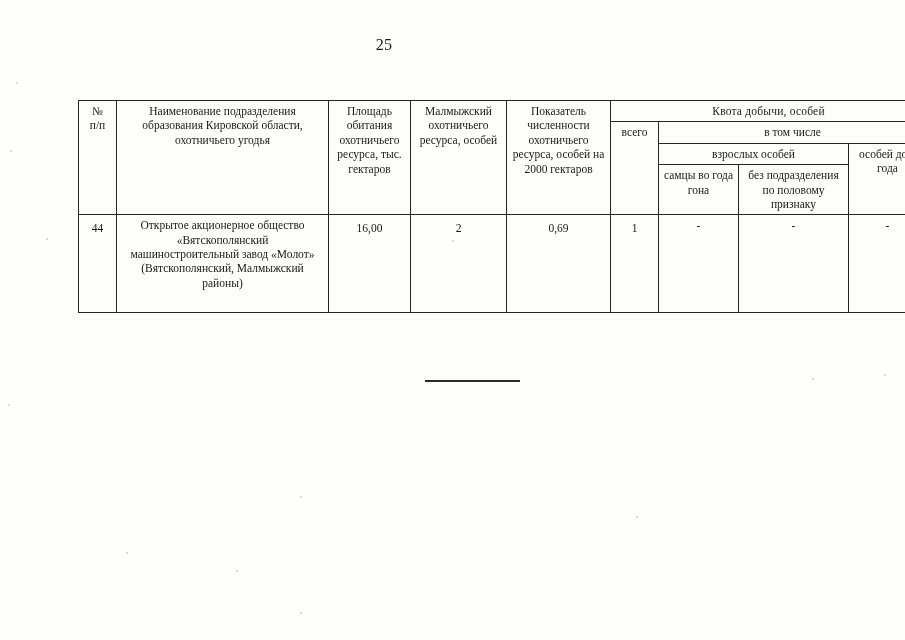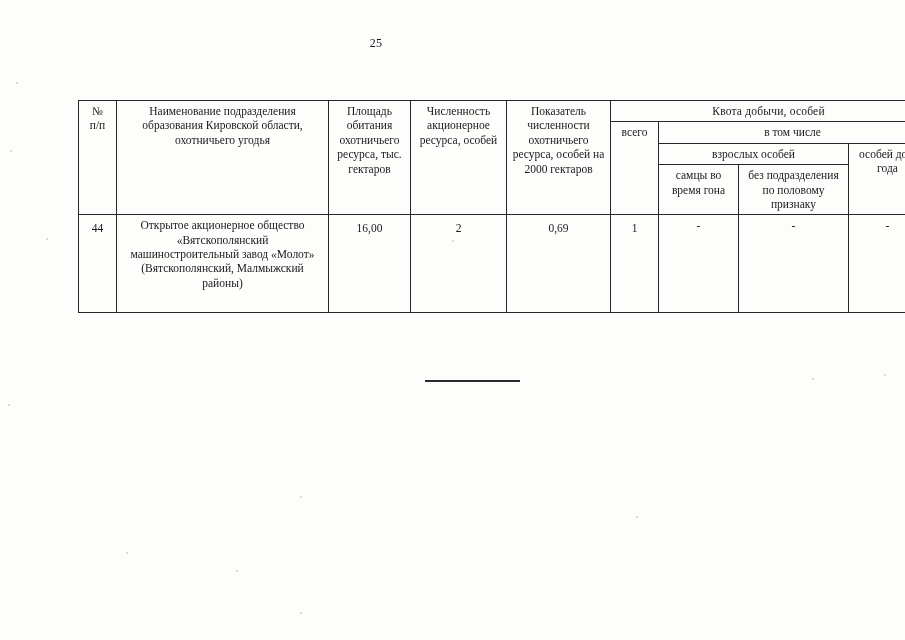--- a/index.html
+++ b/index.html
@@ -17,24 +17,24 @@
   }
   .page {
     position: relative;
     width: 905px;
     height: 640px;
     background: #fdfdfc;
   }
   .page-number {
     position: absolute;
     top: 36px;
-    left: 8px;
+    left: 16px;
     width: 736px;
     text-align: center;
-    font-size: 12px;
+    font-size: 16px;
     letter-spacing: 0.3px;
   }
   .table-wrap {
     position: absolute;
     top: 100px;
     left: 78px;
     width: 748px;
   }
   table.doc {
     border-collapse: collapse;
@@ -116,34 +116,34 @@
         <col class="col-young">
       </colgroup>
       <thead>
         <tr>
           <th class="hdr-cell hdr-top" rowspan="4">
             <div>№</div>
             <div>п/п</div>
           </th>
           <th class="hdr-cell hdr-top" rowspan="4">Наименование подразделения образования Кировской области, охотничьего угодья</th>
           <th class="hdr-cell hdr-top" rowspan="4">Площадь обитания охотничьего ресурса, тыс. гектаров</th>
-          <th class="hdr-cell hdr-top" rowspan="4">Численность акционерное ресурса, особей</th>
+          <th class="hdr-cell hdr-top" rowspan="4">Малмыжский охотничьего ресурса, особей</th>
           <th class="hdr-cell hdr-top" rowspan="4">Показатель численности охотничьего ресурса, особей на 2000 гектаров</th>
           <th class="hdr-cell hdr-quota" colspan="4">Квота добычи, особей</th>
         </tr>
         <tr>
           <th class="hdr-cell" rowspan="3">всего</th>
           <th class="hdr-cell" colspan="3">в том числе</th>
         </tr>
         <tr>
           <th class="hdr-cell" colspan="2">взрослых особей</th>
           <th class="hdr-cell" rowspan="2">особей до 1 года</th>
         </tr>
         <tr>
-          <th class="hdr-cell">самцы во время гона</th>
+          <th class="hdr-cell">самцы во года гона</th>
           <th class="hdr-cell">без подразделения по половому признаку</th>
         </tr>
       </thead>
       <tbody>
         <tr class="body-row">
           <td class="c-center">44</td>
           <td class="name-cell c-left">Открытое акционерное общество «Вятскополянский машиностроительный завод «Молот»  (Вятскополянский, Малмыжский районы)</td>
           <td class="c-center">16,00</td>
           <td class="c-center">2</td>
           <td class="c-center">0,69</td>

